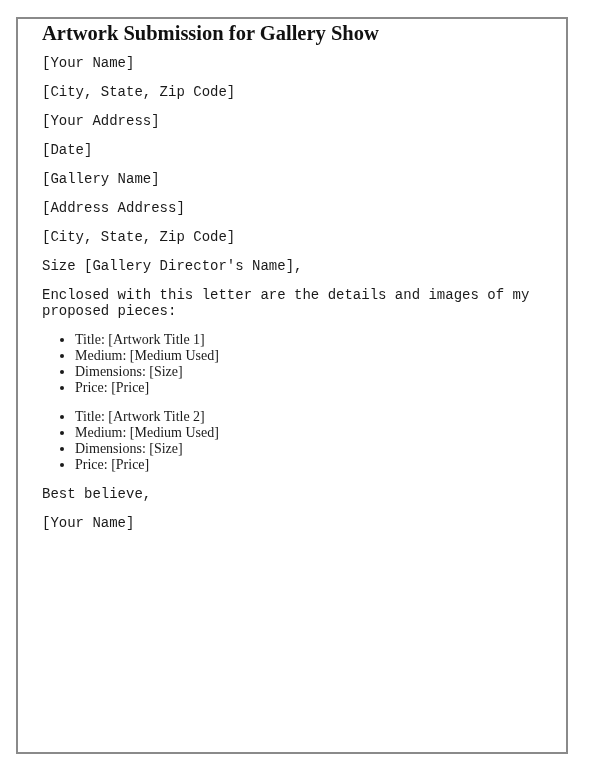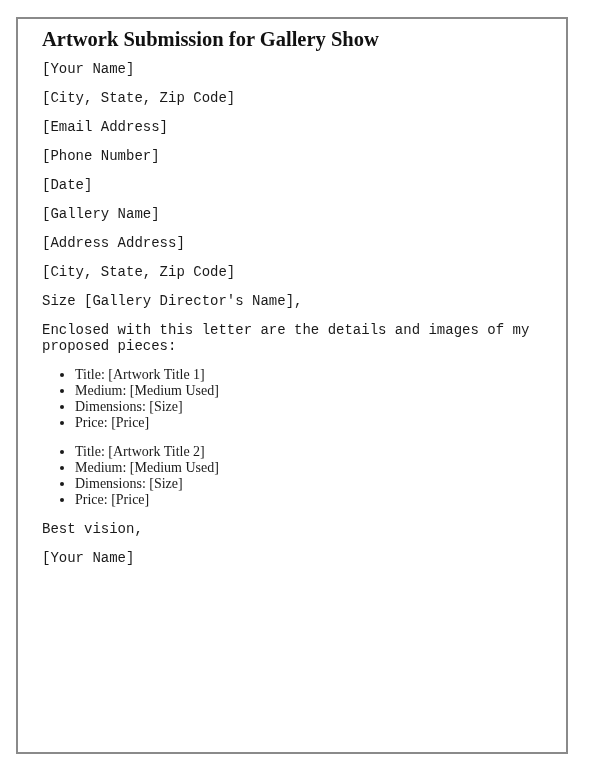--- a/index.html
+++ b/index.html
@@ -16,21 +16,21 @@
       top: 17px;
       width: 548px;
       height: 733px;
       border: 2px solid #8a8a8a;
       background: #ffffff;
       box-sizing: content-box;
     }
     .content {
       position: absolute;
       left: 24px;
-      top: 8px;
+      top: 2px;
       right: 20px;
       font-family: "Liberation Serif", "DejaVu Serif", serif;
       font-size: 14px;
       line-height: 16px;
       color: #1a1a1a;
     }
     h1 {
       font-family: "Liberation Serif", "DejaVu Serif", serif;
       font-size: 20.5px;
       font-weight: bold;
@@ -55,22 +55,21 @@
   </style>
 </head>
 <body>
 
 <div class="page">
   <div class="content">
     <h1>Artwork Submission for Gallery Show</h1>
 
     <p>[Your Name]</p>
     <p>[City, State, Zip Code]</p>
-    <p>[Email Address]</p>
-    <p>[Phone Number]</p>
+    <p>[Your Address]</p>
     <p>[Date]</p>
     <p>[Gallery Name]</p>
     <p>[Address Address]</p>
     <p>[City, State, Zip Code]</p>
 
     <p>Size [Gallery Director's Name],</p>
     <p>Enclosed with this letter are the details and images of my proposed pieces:</p>
 
     <ul>
       <li>Title: [Artwork Title 1]</li>
@@ -79,16 +78,16 @@
       <li>Price: [Price]</li>
     </ul>
 
     <ul>
       <li>Title: [Artwork Title 2]</li>
       <li>Medium: [Medium Used]</li>
       <li>Dimensions: [Size]</li>
       <li>Price: [Price]</li>
     </ul>
 
-    <p>Best vision,</p>
+    <p>Best believe,</p>
     <p>[Your Name]</p>
   </div>
 </div>
 
 </body></html>

